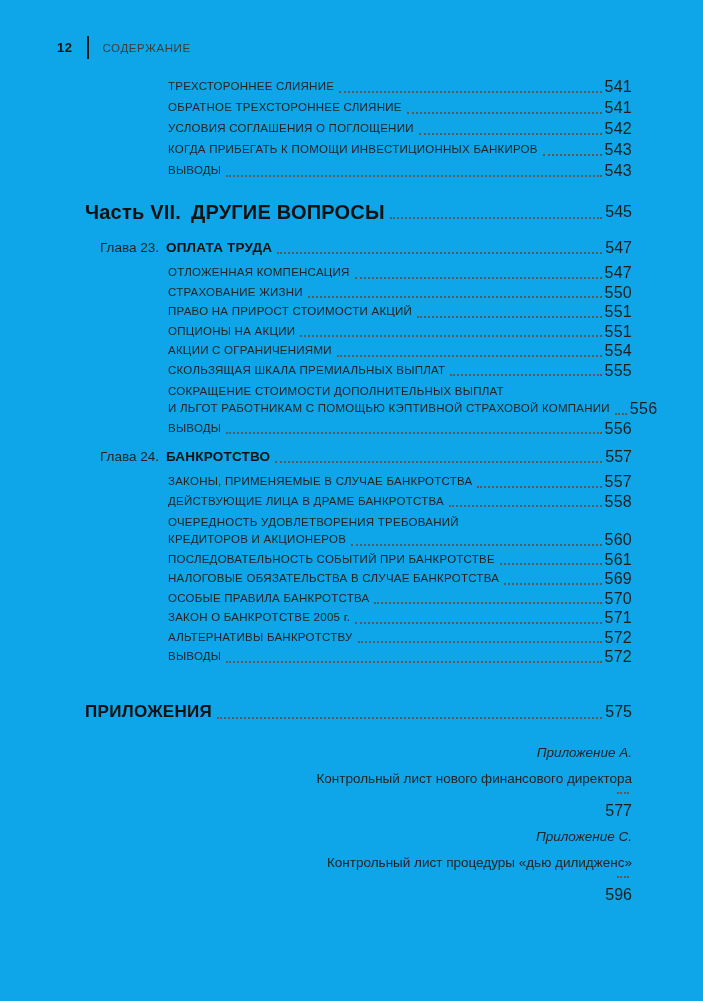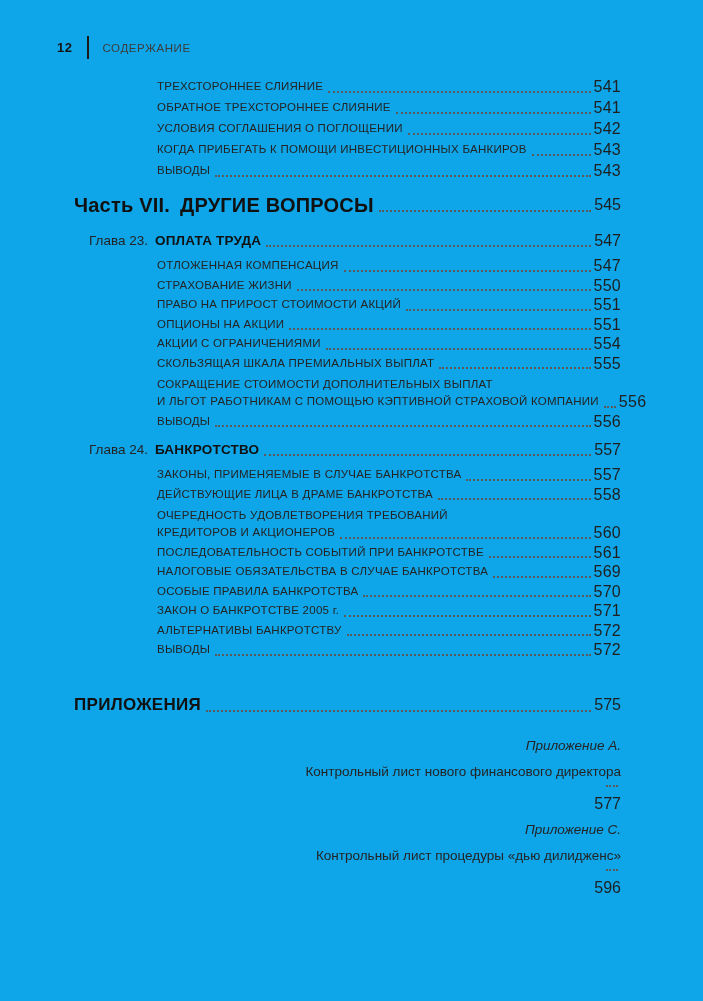--- a/index.html
+++ b/index.html
@@ -37,21 +37,21 @@
   .running-header .rh-title {
     font-size: 11.5px;
     color: #3d3d3d;
     letter-spacing: 0.6px;
   }
 
   
   .content {
     position: absolute;
     top: 76px;
-    left: 74px;
+    left: 85px;
     width: 547px;
   }
 
   
   .row {
     display: flex;
     align-items: flex-end;
   }
   .leader {
     flex: 1 1 auto;
@@ -84,21 +84,21 @@
     color: #242424;
     padding-top: 3px;
   }
 
   
   .intro .entry { line-height: 21px; }
   .intro { padding-left: 83px; }
 
   
   .part-row {
-    margin: 11px 0 13px 0;
+    margin: 18px 0 13px 0;
     line-height: 26px;
   }
   .part-label, .part-title {
     font-size: 20px;
     font-weight: bold;
     color: #111111;
     white-space: nowrap;
     letter-spacing: 0.2px;
   }
   .part-title { margin-left: 10px; }

